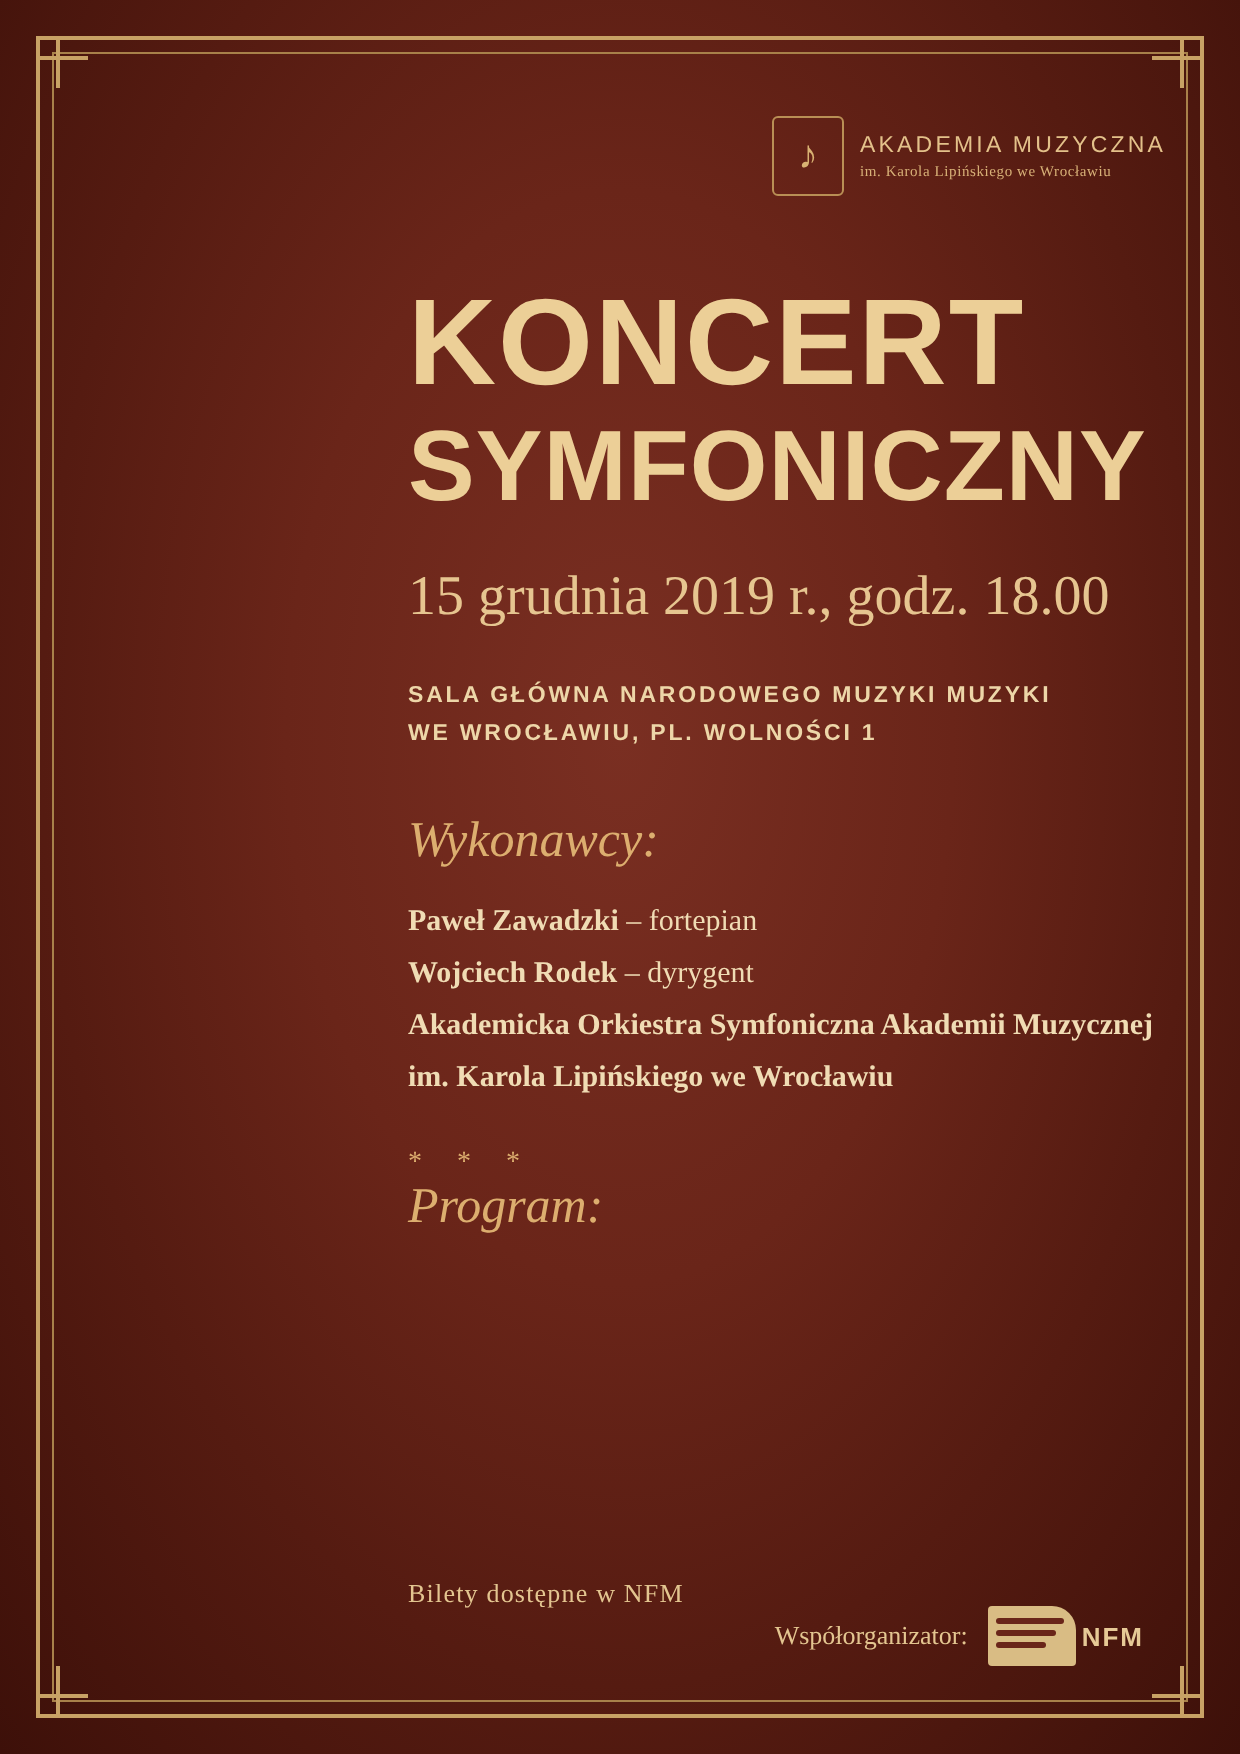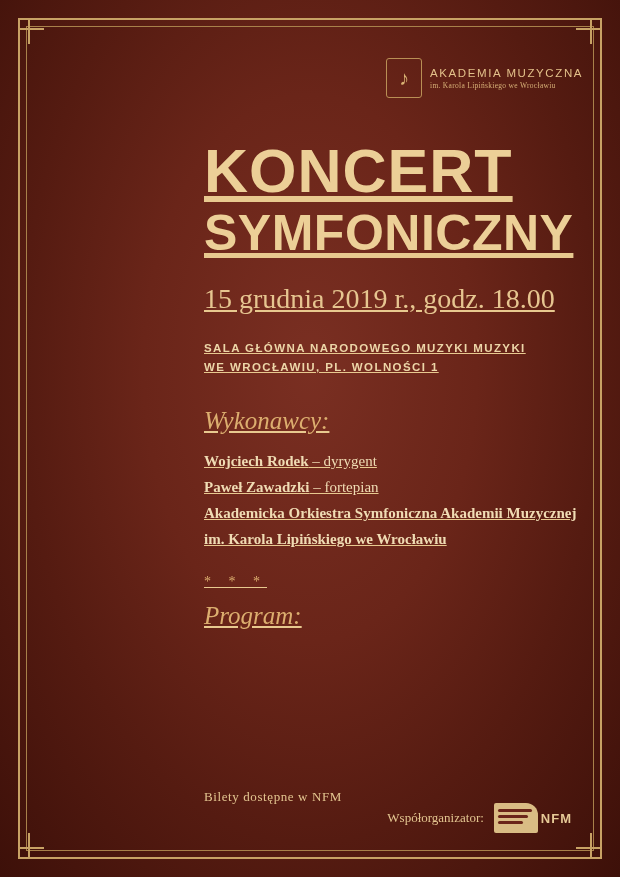--- a/index.html
+++ b/index.html
@@ -106,21 +106,20 @@
     pointer-events: none;
   }
   .diag-group { display: flex; align-items: baseline; gap: 14px; }
 
   
   .content {
     position: absolute;
     left: 204px;
     top: 140px;
     width: 390px;
-    text-decoration: underline;
   }
   .title-1 {
     font-family: "Liberation Sans", sans-serif;
     font-weight: bold;
     font-size: 61px;
     letter-spacing: 1px;
     color: #eccf97;
     line-height: 1.02;
   }
   .title-2 {
@@ -162,21 +161,21 @@
     color: #f0dcb4;
   }
   .perf-list .nm { font-weight: bold; }
   .stars {
     margin-top: 22px;
     letter-spacing: 7px;
     font-size: 14px;
     color: #dcae6f;
   }
   .prog-head {
-    margin-top: 12px;
+    margin-top: 0;
     font-family: "Liberation Serif", serif;
     font-style: italic;
     font-size: 25px;
     color: #dcae6f;
   }
   .prog-list {
     margin-top: 14px;
     font-family: "Liberation Serif", serif;
     font-size: 15px;
     line-height: 1.75;
@@ -288,24 +287,24 @@
 
     <div class="venue">
       <div>SALA GŁÓWNA NARODOWEGO MUZYKI MUZYKI</div>
       <div>WE WROCŁAWIU, PL. WOLNOŚCI 1</div>
     </div>
 
     <div class="script-head">Wykonawcy:</div>
 
     <div class="perf-list">
       <div>
-        <span class="nm">Wojciech Rodek</span><span> – dyrygent</span>
+        <span class="nm">Paweł Zawadzki</span><span> – fortepian</span>
       </div>
       <div>
-        <span class="nm">Paweł Zawadzki</span><span> – fortepian</span>
+        <span class="nm">Wojciech Rodek</span><span> – dyrygent</span>
       </div>
       <div>
         <span class="nm">Akademicka Orkiestra Symfoniczna Akademii Muzycznej</span>
       </div>
       <div>
         <span class="nm">im. Karola Lipińskiego we Wrocławiu</span>
       </div>
     </div>
 
     <div class="stars">* * *</div>

